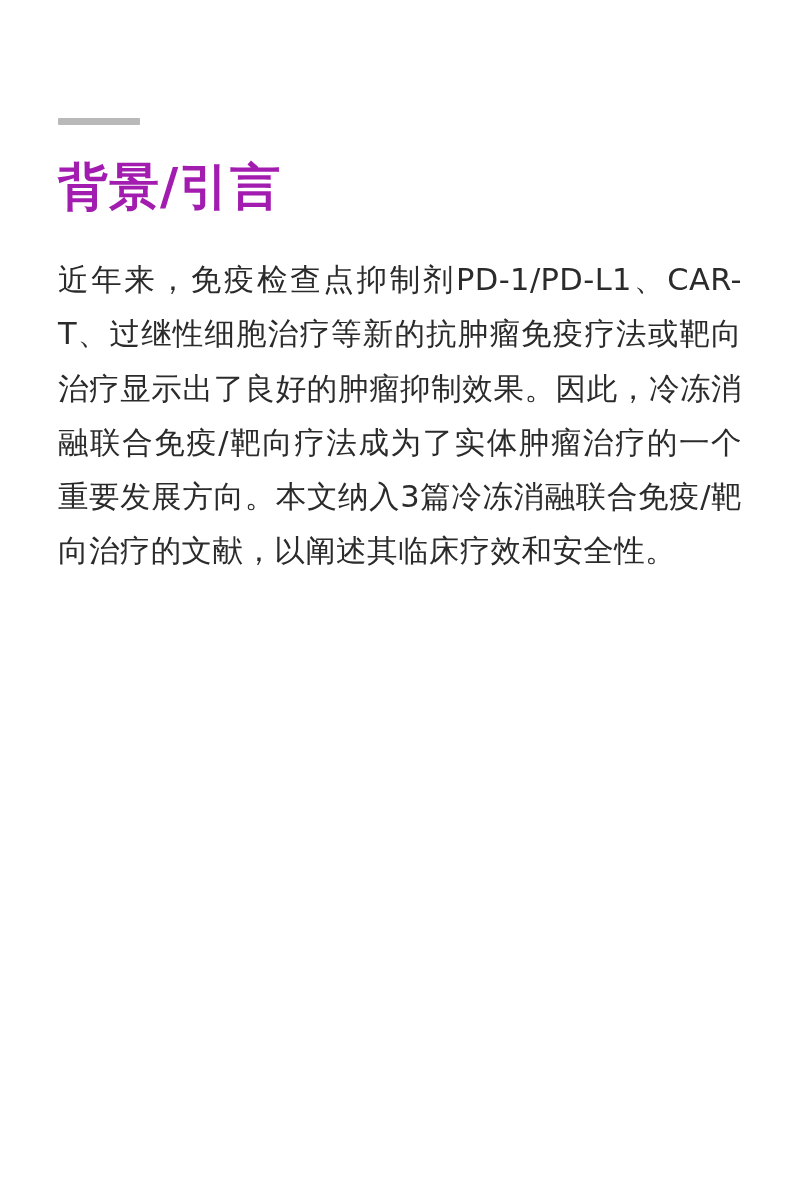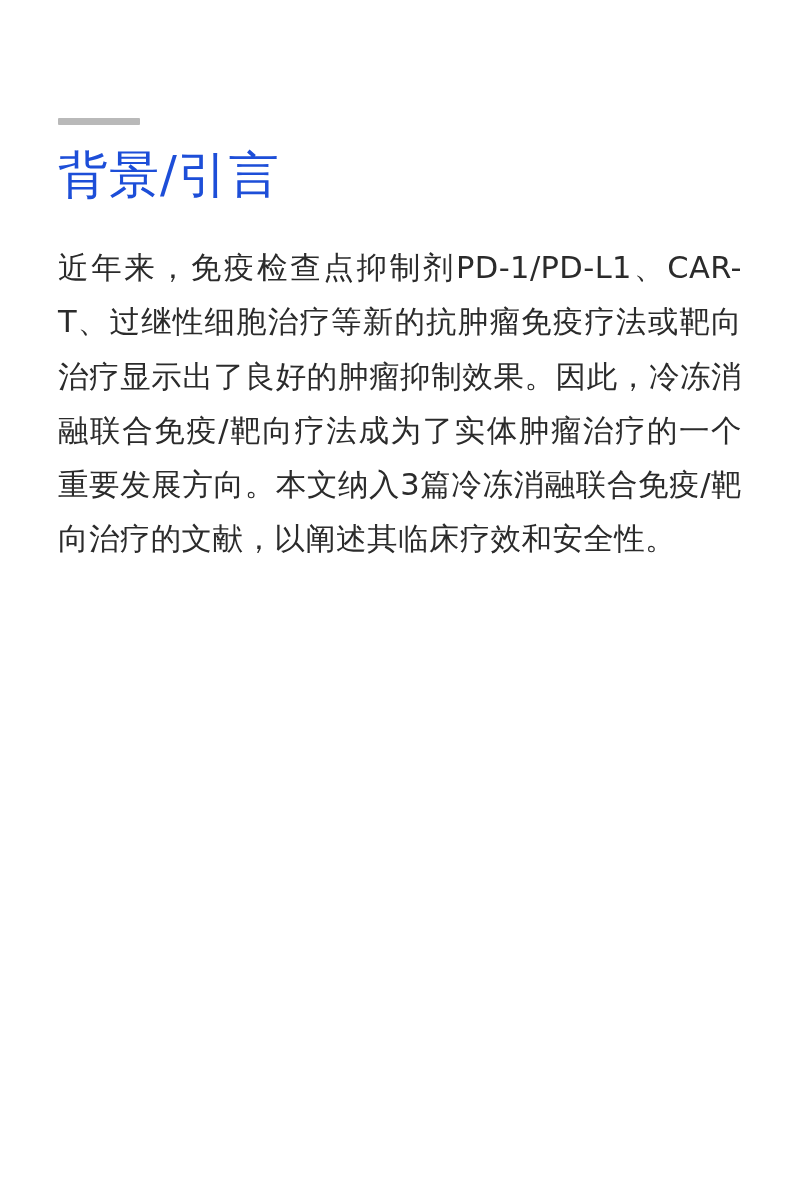--- a/index.html
+++ b/index.html
@@ -23,27 +23,27 @@
     background: #ffffff;
   }
   .rule {
     margin-top: 118px;
     width: 82px;
     height: 7px;
     background: #b9b9b9;
     border-radius: 1px;
   }
   .section-title {
-    margin: 22px 0 0 0;
+    margin: 34px 0 0 0;
     font-family: "DejaVu Serif", "Liberation Serif", serif;
-    font-weight: 400;
+    font-weight: 700;
     font-size: 50px;
     line-height: 1.12;
     letter-spacing: 1px;
-    color: #1d4ed8;
+    color: #a21caf;
   }
   .body-block {
     margin-top: 38px;
   }
   .body-block + .body-block {
     margin-top: 52px;
   }
   .para {
     font-family: "DejaVu Sans", "Liberation Sans", sans-serif;
     font-size: 30.5px;

